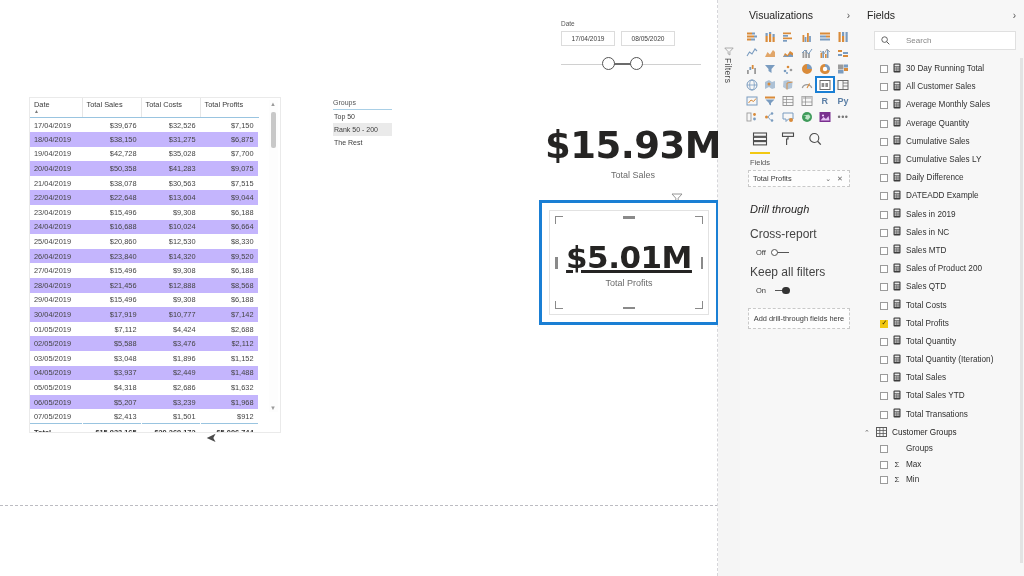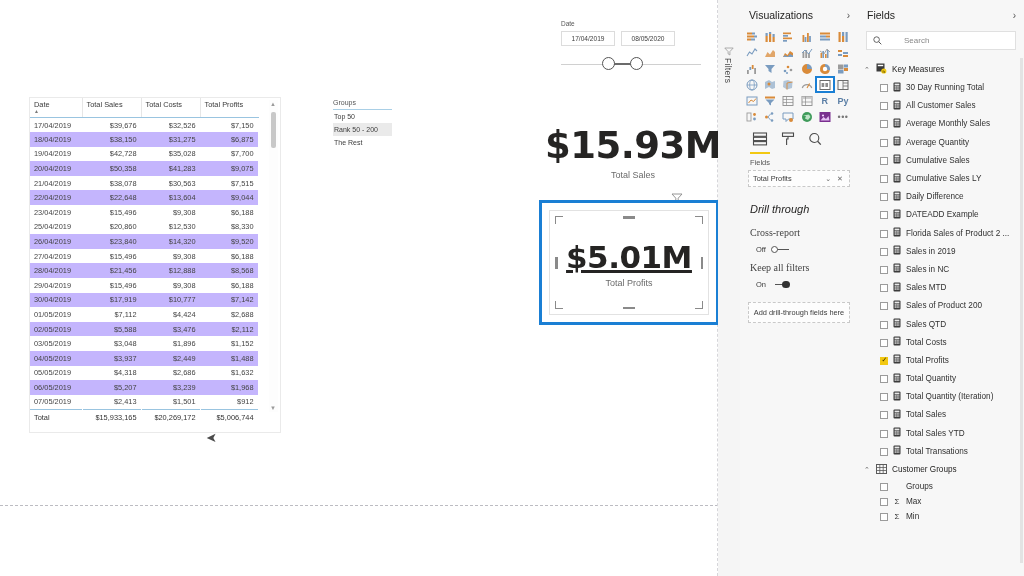--- a/index.html
+++ b/index.html
@@ -71,21 +71,21 @@
     padding: 1px 4px;
     height: 14.6px;
     box-sizing: border-box;
     border-right: 1px solid transparent;
     color: #444;
   }
   .tbl td.num { text-align: right; }
   .tbl tr.alt td { background: #c4b5fd; }
   .tbl tr.total td {
     border-top: 1.2px solid #99c4e0;
-    font-weight: normal;
+    font-weight: bold;
     color: #333;
     background: #ffffff;
     height: 16px;
   }
   .sort-caret {
     display: block;
     font-size: 5px;
     color: #7a7a7a;
     line-height: 4px;
     margin-top: 0px;
@@ -327,21 +327,21 @@
     justify-content: space-between;
   }
   .field-chip .ops { color: #666; font-size: 7px; letter-spacing: 2px; }
 
   .dt-title {
     font-size: 11px;
     color: #252423;
     padding: 16px 0 4px 10px;
     font-style: italic;
   }
-  .dt-sub { font-size: 10px; color: #444; padding: 8px 0 4px 10px; font-family: Liberation Serif, serif; }
+  .dt-sub { font-size: 12px; color: #444; padding: 8px 0 4px 10px; }
   .toggle-row {
     display: flex; align-items: center;
     gap: 5px; padding: 3px 0 0 16px;
     font-size: 7.5px; color: #3a3a3a;
   }
   .tgl { position: relative; width: 20px; height: 8px; }
   .tgl .track {
     position: absolute; left: 4px; top: 3px;
     width: 14px; height: 1.6px; background: #555;
   }
@@ -364,27 +364,27 @@
   }
 
   
   #fields-pane {
     position: absolute;
     left: 858px; top: 0;
     width: 166px; height: 576px;
     background: #f7f7f7;
   }
   #fields-search {
-    margin: 2px 8px 0 8px;
+    margin: 2px 8px 0 16px;
     background: #ffffff;
     border: 1px solid #e0e0e0;
     height: 17px;
     display: flex;
     align-items: center;
-    gap: 22px;
+    gap: 16px;
     padding: 0 6px;
   }
   #fields-search .ph { font-size: 8px; color: #888; }
   .fields-list { padding-top: 10px; }
   .fgroup {
     display: flex; align-items: center;
     gap: 5px;
     padding: 3px 0 3px 6px;
     font-size: 8.2px; color: #252423;
   }
@@ -481,20 +481,26 @@
               <td>22/04/2019</td>
               <td class="num">$22,648</td>
               <td class="num">$13,604</td>
               <td class="num">$9,044</td>
             </tr>
             <tr>
               <td>23/04/2019</td>
               <td class="num">$15,496</td>
               <td class="num">$9,308</td>
               <td class="num">$6,188</td>
+            </tr>
+            <tr class="alt">
+              <td>24/04/2019</td>
+              <td class="num">$16,688</td>
+              <td class="num">$10,024</td>
+              <td class="num">$6,664</td>
             </tr>
             <tr>
               <td>25/04/2019</td>
               <td class="num">$20,860</td>
               <td class="num">$12,530</td>
               <td class="num">$8,330</td>
             </tr>
             <tr class="alt">
               <td>26/04/2019</td>
               <td class="num">$23,840</td>
@@ -960,30 +966,20 @@
 
     <div id="fields-search">
       <svg width="9" height="9" viewBox="0 0 9 9">
         <circle cx="3.6" cy="3.6" r="2.8" fill="none" stroke="#555" stroke-width="0.9"></circle>
         <line x1="5.7" y1="5.7" x2="8.3" y2="8.3" stroke="#555" stroke-width="1"></line>
       </svg>
       <span class="ph">Search</span>
     </div>
 
     <div class="fields-list" id="fields-list">
-        <div class="fgroup">
-          <span class="chev">⌃</span>
-          <span><svg width="11" height="11" viewBox="0 0 11 11">
-              <rect x="0.5" y="0.5" width="8" height="8" fill="#3b3b3b"></rect>
-              <rect x="1.8" y="1.8" width="5.4" height="1.4" fill="#fff"></rect>
-              <circle cx="7.8" cy="8" r="2.6" fill="#f2c811"></circle>
-              <text x="6.6" y="9.6" font-size="3.6" fill="#3a3000">fx</text>
-            </svg></span>
-          <span>Key Measures</span>
-        </div>
         <div class="fitem">
           <span class="cbx"></span>
           <span><svg class="micon" width="8" height="10" viewBox="0 0 8 10">
               <rect x="0.5" y="0.5" width="7" height="9" rx="1" fill="#3b3b3b"></rect>
               <rect x="1.6" y="1.6" width="4.8" height="1.8" fill="#e8e8e8"></rect>
               <rect x="1.6" y="4.3" width="1.5" height="1.3" fill="#e8e8e8"></rect>
               <rect x="3.4" y="4.3" width="1.5" height="1.3" fill="#e8e8e8"></rect>
               <rect x="5.2" y="4.3" width="1.2" height="1.3" fill="#e8e8e8"></rect>
               <rect x="1.6" y="6.4" width="1.5" height="1.3" fill="#e8e8e8"></rect>
               <rect x="3.4" y="6.4" width="1.5" height="1.3" fill="#e8e8e8"></rect>
@@ -1081,34 +1077,20 @@
               <rect x="0.5" y="0.5" width="7" height="9" rx="1" fill="#3b3b3b"></rect>
               <rect x="1.6" y="1.6" width="4.8" height="1.8" fill="#e8e8e8"></rect>
               <rect x="1.6" y="4.3" width="1.5" height="1.3" fill="#e8e8e8"></rect>
               <rect x="3.4" y="4.3" width="1.5" height="1.3" fill="#e8e8e8"></rect>
               <rect x="5.2" y="4.3" width="1.2" height="1.3" fill="#e8e8e8"></rect>
               <rect x="1.6" y="6.4" width="1.5" height="1.3" fill="#e8e8e8"></rect>
               <rect x="3.4" y="6.4" width="1.5" height="1.3" fill="#e8e8e8"></rect>
               <rect x="5.2" y="6.4" width="1.2" height="1.3" fill="#e8e8e8"></rect>
             </svg></span>
           <span>DATEADD Example</span>
-        </div>
-        <div class="fitem">
-          <span class="cbx"></span>
-          <span><svg class="micon" width="8" height="10" viewBox="0 0 8 10">
-              <rect x="0.5" y="0.5" width="7" height="9" rx="1" fill="#3b3b3b"></rect>
-              <rect x="1.6" y="1.6" width="4.8" height="1.8" fill="#e8e8e8"></rect>
-              <rect x="1.6" y="4.3" width="1.5" height="1.3" fill="#e8e8e8"></rect>
-              <rect x="3.4" y="4.3" width="1.5" height="1.3" fill="#e8e8e8"></rect>
-              <rect x="5.2" y="4.3" width="1.2" height="1.3" fill="#e8e8e8"></rect>
-              <rect x="1.6" y="6.4" width="1.5" height="1.3" fill="#e8e8e8"></rect>
-              <rect x="3.4" y="6.4" width="1.5" height="1.3" fill="#e8e8e8"></rect>
-              <rect x="5.2" y="6.4" width="1.2" height="1.3" fill="#e8e8e8"></rect>
-            </svg></span>
-          <span>Florida Sales of Product 2 ...</span>
         </div>
         <div class="fitem">
           <span class="cbx"></span>
           <span><svg class="micon" width="8" height="10" viewBox="0 0 8 10">
               <rect x="0.5" y="0.5" width="7" height="9" rx="1" fill="#3b3b3b"></rect>
               <rect x="1.6" y="1.6" width="4.8" height="1.8" fill="#e8e8e8"></rect>
               <rect x="1.6" y="4.3" width="1.5" height="1.3" fill="#e8e8e8"></rect>
               <rect x="3.4" y="4.3" width="1.5" height="1.3" fill="#e8e8e8"></rect>
               <rect x="5.2" y="4.3" width="1.2" height="1.3" fill="#e8e8e8"></rect>
               <rect x="1.6" y="6.4" width="1.5" height="1.3" fill="#e8e8e8"></rect>

